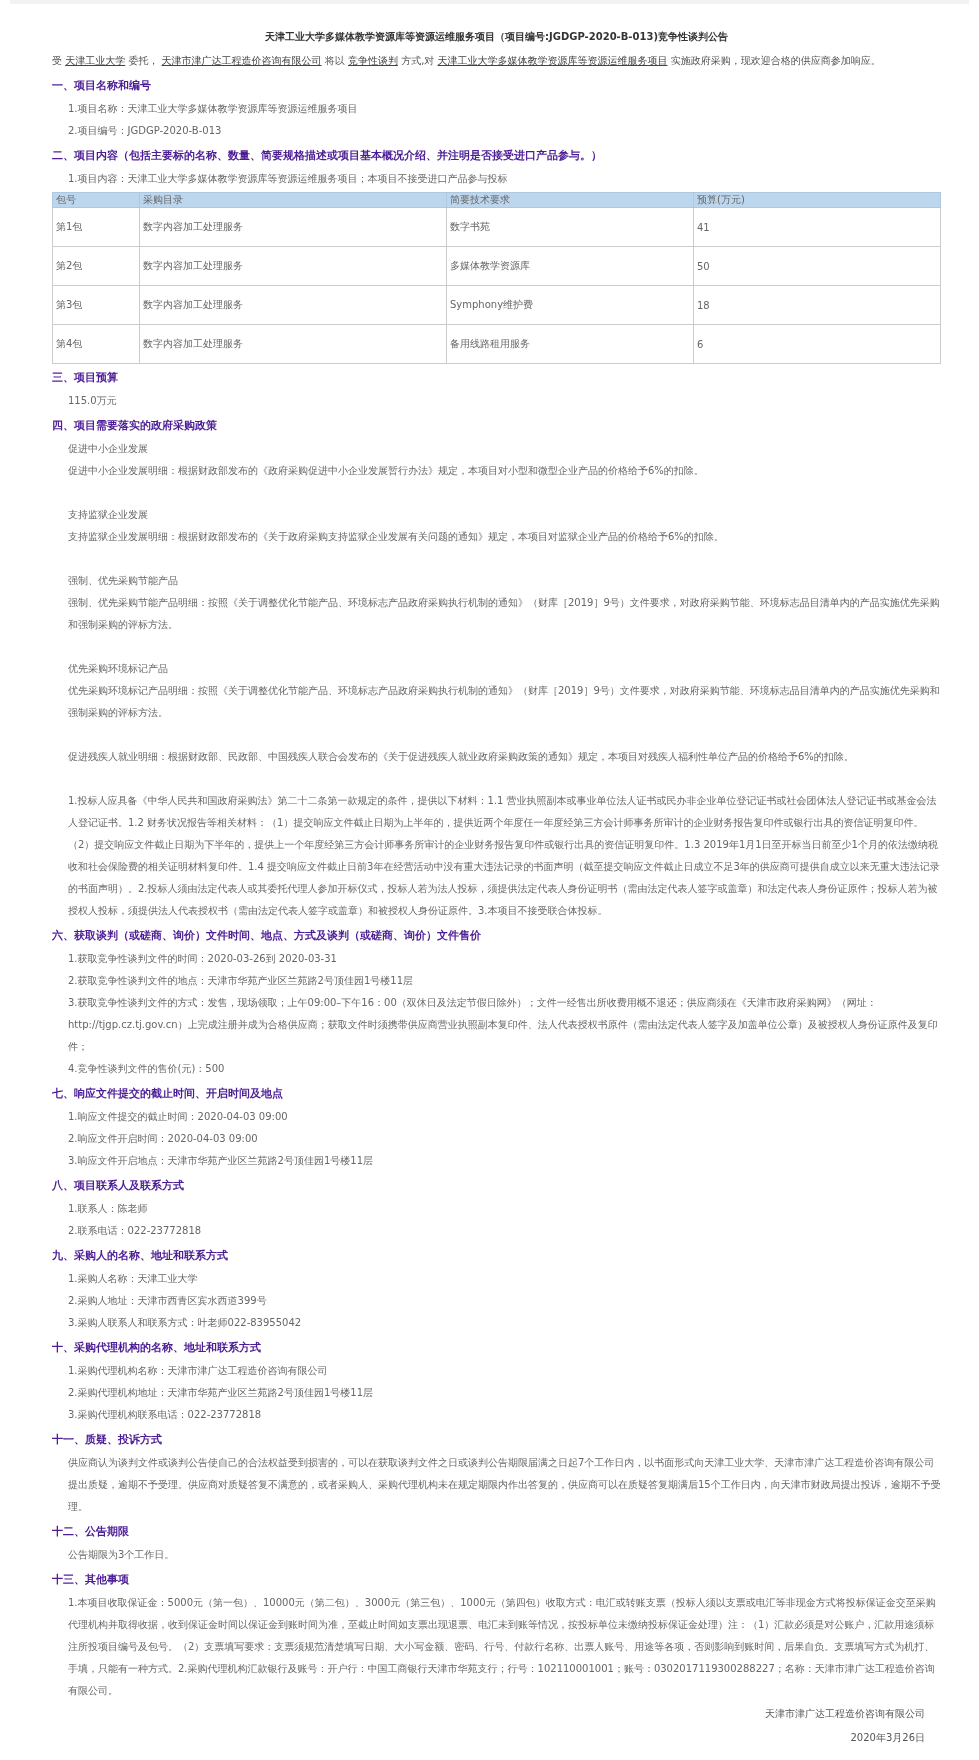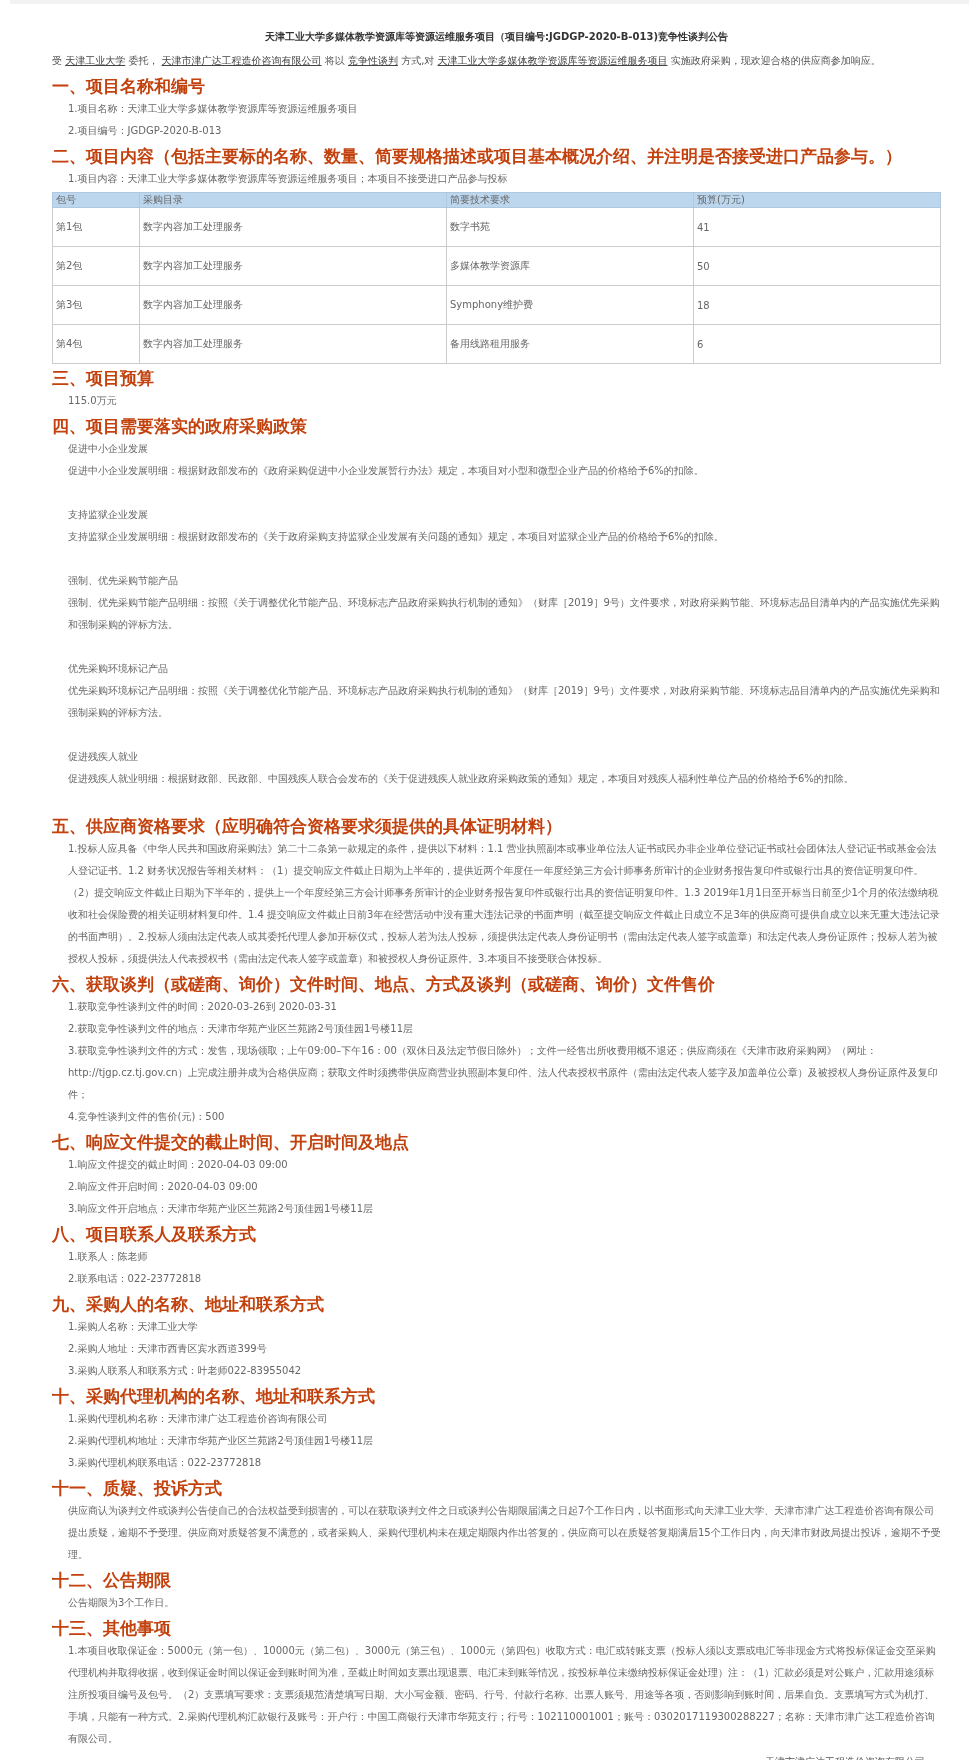--- a/index.html
+++ b/index.html
@@ -2,21 +2,21 @@
 <html><head>
 <meta charset="utf-8">
 <style>
   html, body { margin:0; padding:0; background:#ffffff; }
   body { width:979px; min-height:1760px; font-family:"DejaVu Sans", "Liberation Sans", sans-serif; color:#555; }
   .topline { height:4px; background:#f2f2f2; margin:0 10px; }
   .page { position:relative; padding:20px 38px 10px 52px; }
   .title { text-align:center; font-size:10px; font-weight:bold; color:#333; margin:6px 0 6px 0; letter-spacing:0; }
   .intro { font-size:10px; line-height:22px; color:#555; }
   .intro .u { text-decoration:underline; color:#444; }
-  h2 { font-size:17px; font-weight:bold; color:#c2410c; margin:4px 0 2px 0; line-height:20px; }
+  h2 { font-size:11px; font-weight:bold; color:#4c1d95; margin:4px 0 2px 0; line-height:20px; }
   .p { font-size:10px; line-height:22px; padding-left:16px; color:#666; }
   .para { font-size:10px; line-height:22px; padding-left:16px; color:#666; }
   .gap { height:22px; }
   table { border-collapse:collapse; width:100%; font-size:10px; color:#666; margin:2px 0 0 0; }
   th { background:#bcd6ee; text-align:left; font-weight:normal; padding:0 3px; height:13px; border:1px solid #b0c8de; color:#666; }
   td { padding:12px 3px; height:13px; border:1px solid #ccc; }
   .sign { text-align:right; font-size:10px; line-height:24px; color:#555; padding-right:16px; }
 </style>
 </head>
 <body>
@@ -87,25 +87,23 @@
   <div class="gap"></div>
   <div class="p">支持监狱企业发展</div>
   <div class="para">支持监狱企业发展明细：根据财政部发布的《关于政府采购支持监狱企业发展有关问题的通知》规定，本项目对监狱企业产品的价格给予6%的扣除。</div>
   <div class="gap"></div>
   <div class="p">强制、优先采购节能产品</div>
   <div class="para">强制、优先采购节能产品明细：按照《关于调整优化节能产品、环境标志产品政府采购执行机制的通知》（财库［2019］9号）文件要求，对政府采购节能、环境标志品目清单内的产品实施优先采购和强制采购的评标方法。</div>
   <div class="gap"></div>
   <div class="p">优先采购环境标记产品</div>
   <div class="para">优先采购环境标记产品明细：按照《关于调整优化节能产品、环境标志产品政府采购执行机制的通知》（财库［2019］9号）文件要求，对政府采购节能、环境标志品目清单内的产品实施优先采购和强制采购的评标方法。</div>
   <div class="gap"></div>
-  <div class="p">促进残疾人就业</div>
   <div class="para">促进残疾人就业明细：根据财政部、民政部、中国残疾人联合会发布的《关于促进残疾人就业政府采购政策的通知》规定，本项目对残疾人福利性单位产品的价格给予6%的扣除。</div>
   <div class="gap"></div>
 
-  <h2>五、供应商资格要求（应明确符合资格要求须提供的具体证明材料）</h2>
   <div class="para">1.投标人应具备《中华人民共和国政府采购法》第二十二条第一款规定的条件，提供以下材料：1.1 营业执照副本或事业单位法人证书或民办非企业单位登记证书或社会团体法人登记证书或基金会法人登记证书。1.2 财务状况报告等相关材料：（1）提交响应文件截止日期为上半年的，提供近两个年度任一年度经第三方会计师事务所审计的企业财务报告复印件或银行出具的资信证明复印件。（2）提交响应文件截止日期为下半年的，提供上一个年度经第三方会计师事务所审计的企业财务报告复印件或银行出具的资信证明复印件。1.3 2019年1月1日至开标当日前至少1个月的依法缴纳税收和社会保险费的相关证明材料复印件。1.4 提交响应文件截止日前3年在经营活动中没有重大违法记录的书面声明（截至提交响应文件截止日成立不足3年的供应商可提供自成立以来无重大违法记录的书面声明）。2.投标人须由法定代表人或其委托代理人参加开标仪式，投标人若为法人投标，须提供法定代表人身份证明书（需由法定代表人签字或盖章）和法定代表人身份证原件；投标人若为被授权人投标，须提供法人代表授权书（需由法定代表人签字或盖章）和被授权人身份证原件。3.本项目不接受联合体投标。</div>
 
   <h2>六、获取谈判（或磋商、询价）文件时间、地点、方式及谈判（或磋商、询价）文件售价</h2>
   <div class="p">1.获取竞争性谈判文件的时间：2020-03-26到 2020-03-31</div>
   <div class="p">2.获取竞争性谈判文件的地点：天津市华苑产业区兰苑路2号顶佳园1号楼11层</div>
   <div class="para">3.获取竞争性谈判文件的方式：发售，现场领取；上午09:00–下午16：00（双休日及法定节假日除外）；文件一经售出所收费用概不退还；供应商须在《天津市政府采购网》（网址：http://tjgp.cz.tj.gov.cn）上完成注册并成为合格供应商；获取文件时须携带供应商营业执照副本复印件、法人代表授权书原件（需由法定代表人签字及加盖单位公章）及被授权人身份证原件及复印件；</div>
   <div class="p">4.竞争性谈判文件的售价(元)：500</div>
 
   <h2>七、响应文件提交的截止时间、开启时间及地点</h2>
   <div class="p">1.响应文件提交的截止时间：2020-04-03 09:00</div>

